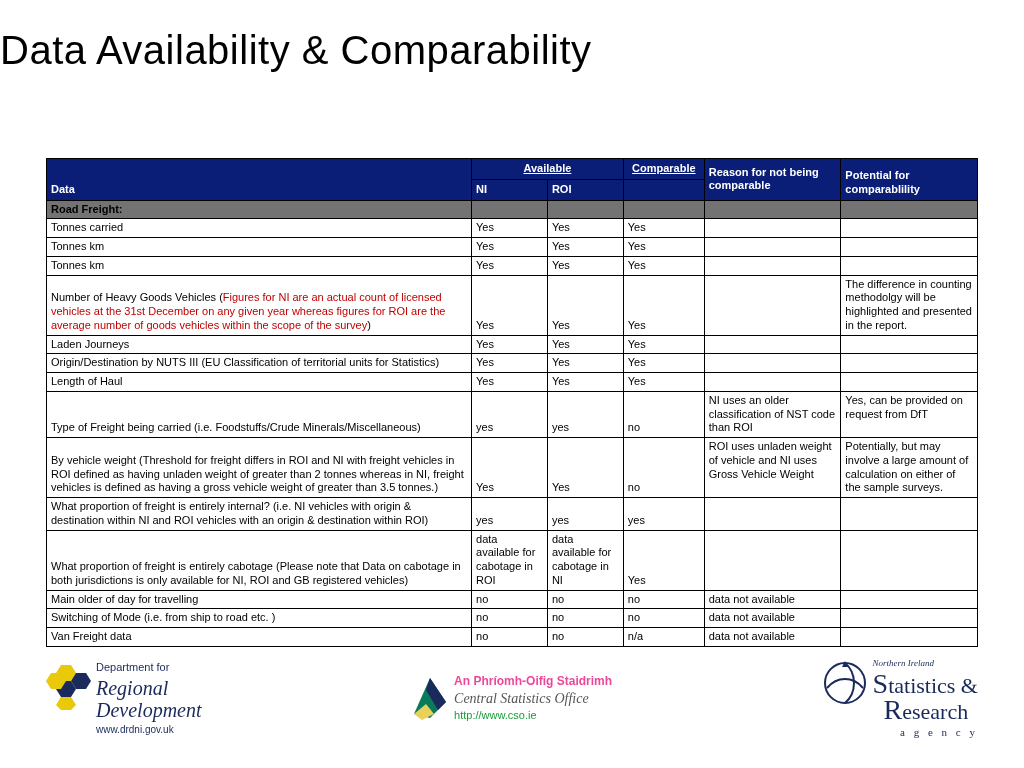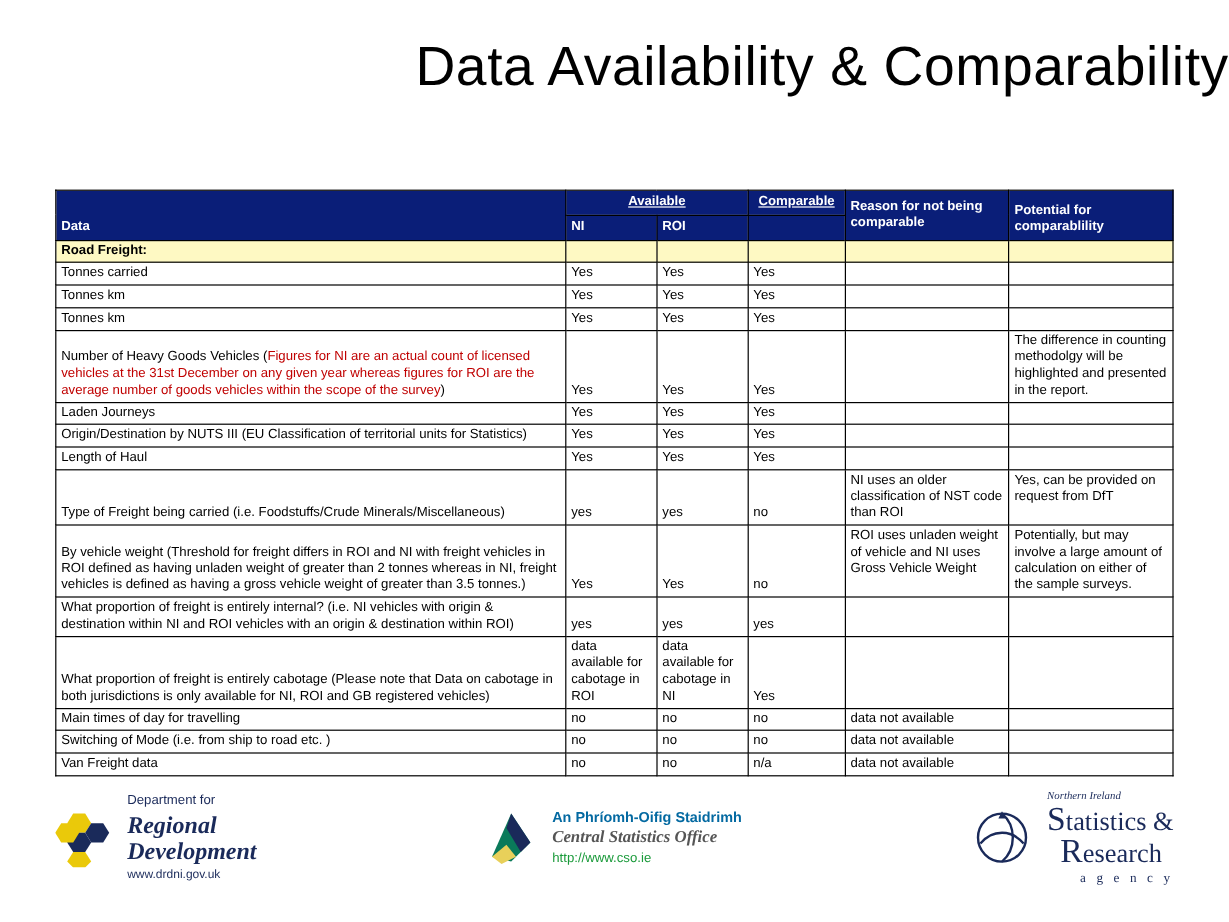--- a/index.html
+++ b/index.html
@@ -16,22 +16,22 @@
     position: relative;
     width: 1024px;
     height: 768px;
     box-sizing: border-box;
   }
   .title {
     position: absolute;
     top: 28px;
     left: 0;
     width: 100%;
-    text-align: right;
-    font-size: 46px;
+    text-align: left;
+    font-size: 40px;
     font-weight: 400;
     letter-spacing: 0.5px;
   }
   .table-wrap {
     position: absolute;
     top: 158px;
     left: 46px;
     width: 932px;
   }
   table {
@@ -54,21 +54,21 @@
   thead th {
     border: 1px solid #000;
     font-weight: bold;
     font-size: 11px;
   }
   .hdr-top th {
     padding: 3px 4px;
   }
   .hdr-top .center { text-align: center; text-decoration: underline; }
   .section-row td {
-    background: #fef9c3;
+    background: #737373;
     font-weight: bold;
   }
   .col-data   { width: 420px; }
   .col-ni     { width: 75px; }
   .col-roi    { width: 75px; }
   .col-comp   { width: 80px; }
   .col-reason { width: 135px; }
   .col-pot    { width: 135px; }
   .red { color: #c00000; }
 
@@ -76,31 +76,29 @@
     position: absolute;
     left: 46px;
     bottom: 30px;
     width: 932px;
     display: flex;
     justify-content: space-between;
     align-items: center;
   }
   .logo {
     display: flex;
-    align-items: center;
-    gap: 10px;
   }
   .logo-text {
     font-size: 11px;
     line-height: 1.3;
   }
   .logo-text .ln1 { color: #1a2a5a; }
-  .logo-text .ln2 { font-family: Georgia, 'Times New Roman', serif; font-size: 20px; font-style: italic; color: #1a2a5a; font-weight: bold; }
+  .logo-text .ln2 { font-family: Georgia, 'Times New Roman', serif; font-size: 20px; font-style: italic; color: #1a2a5a; }
   .logo-text .ln3 { color: #1a2a5a; font-size: 10px;}
-  .cso-text .ln1 { font-weight: bold; font-size: 12px; color: #0369a1; }
+  .cso-text .ln1 { font-weight: bold; font-size: 12px; color: #ec4899; }
   .cso-text .ln2 { color: #555; font-size: 14px; }
   .cso-text .ln3 { color: #1a9a3a; font-size: 11px; }
   .nisra-text { font-family: Georgia, 'Times New Roman', serif; color: #1a2a5a; }
   .nisra-text .sm { font-size: 9px; font-style: italic; }
   .nisra-text .big { font-size: 22px; }
 </style>
 </head>
 <body>
 
 <div class="slide">
@@ -222,21 +220,21 @@
           </tr>
           <tr>
             <td>What proportion of freight is entirely cabotage (Please note that Data on cabotage in both jurisdictions is only available for NI, ROI and GB registered vehicles)</td>
             <td>data available for cabotage in ROI</td>
             <td>data available for cabotage in NI</td>
             <td>Yes</td>
             <td style="vertical-align: top;"></td>
             <td style="vertical-align: top;"></td>
           </tr>
           <tr>
-            <td>Main times of day for travelling</td>
+            <td>Main older of day for travelling</td>
             <td>no</td>
             <td>no</td>
             <td>no</td>
             <td style="vertical-align: top;">data not available</td>
             <td style="vertical-align: top;"></td>
           </tr>
           <tr>
             <td>Switching of Mode (i.e. from ship to road etc. )</td>
             <td>no</td>
             <td>no</td>

